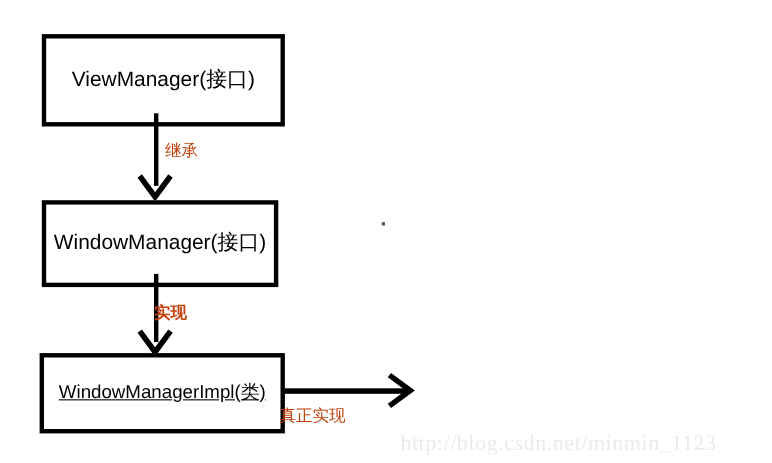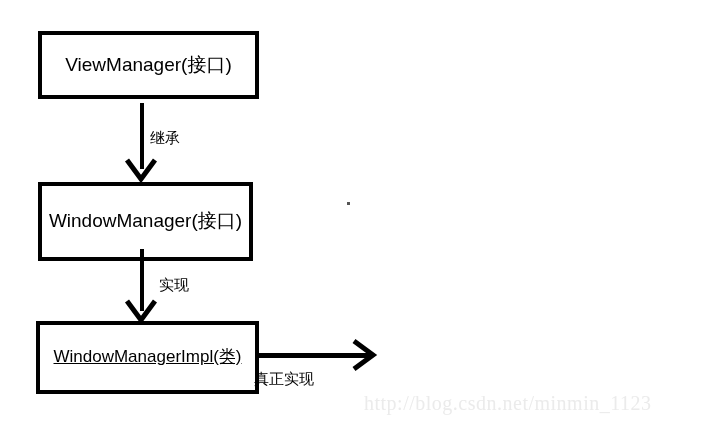--- a/index.html
+++ b/index.html
@@ -26,21 +26,21 @@
     align-items: center;
     justify-content: center;
     color: #000000;
     font-size: 19px;
     line-height: 1.1;
     white-space: nowrap;
     letter-spacing: 0px;
   }
   .node.small { font-size: 17px; text-decoration: underline; }
 
-  #node-viewmanager      { left: 38px;  top: 31px;  width: 221px; height: 68px; }
+  #node-viewmanager      { left: 38px;  top: 31px;  width: 221px; height: 84px; }
   #node-windowmanager    { left: 38px;  top: 182px; width: 215px; height: 79px; }
   #node-windowmanagerimpl{ left: 36px;  top: 321px; width: 223px; height: 73px; }
   #node-windowmanagerglobal { left: 371px; top: 317px; width: 250px; height: 71px; }
 
   
   .vline {
     position: absolute;
     width: 4px;
     background: #000000;
   }
@@ -66,27 +66,27 @@
   .arrow path {
     fill: none;
     stroke: #000000;
     stroke-width: 5;
     stroke-linecap: butt;
   }
 
   
   .edge-label {
     position: absolute;
-    color: #000000;
+    color: #c2410c;
     font-size: 15px;
     line-height: 1;
     white-space: nowrap;
   }
   #label-inherit   { left: 150px; top: 130px; }
-  #label-implement { left: 159px; top: 277px; }
+  #label-implement { left: 140px; top: 277px; font-weight: bold; }
   #label-realize   { left: 254px; top: 371px; }
 
   
   #stray-dot {
     position: absolute;
     left: 347px;
     top: 202px;
     width: 3px;
     height: 3px;
     background: #555555;

